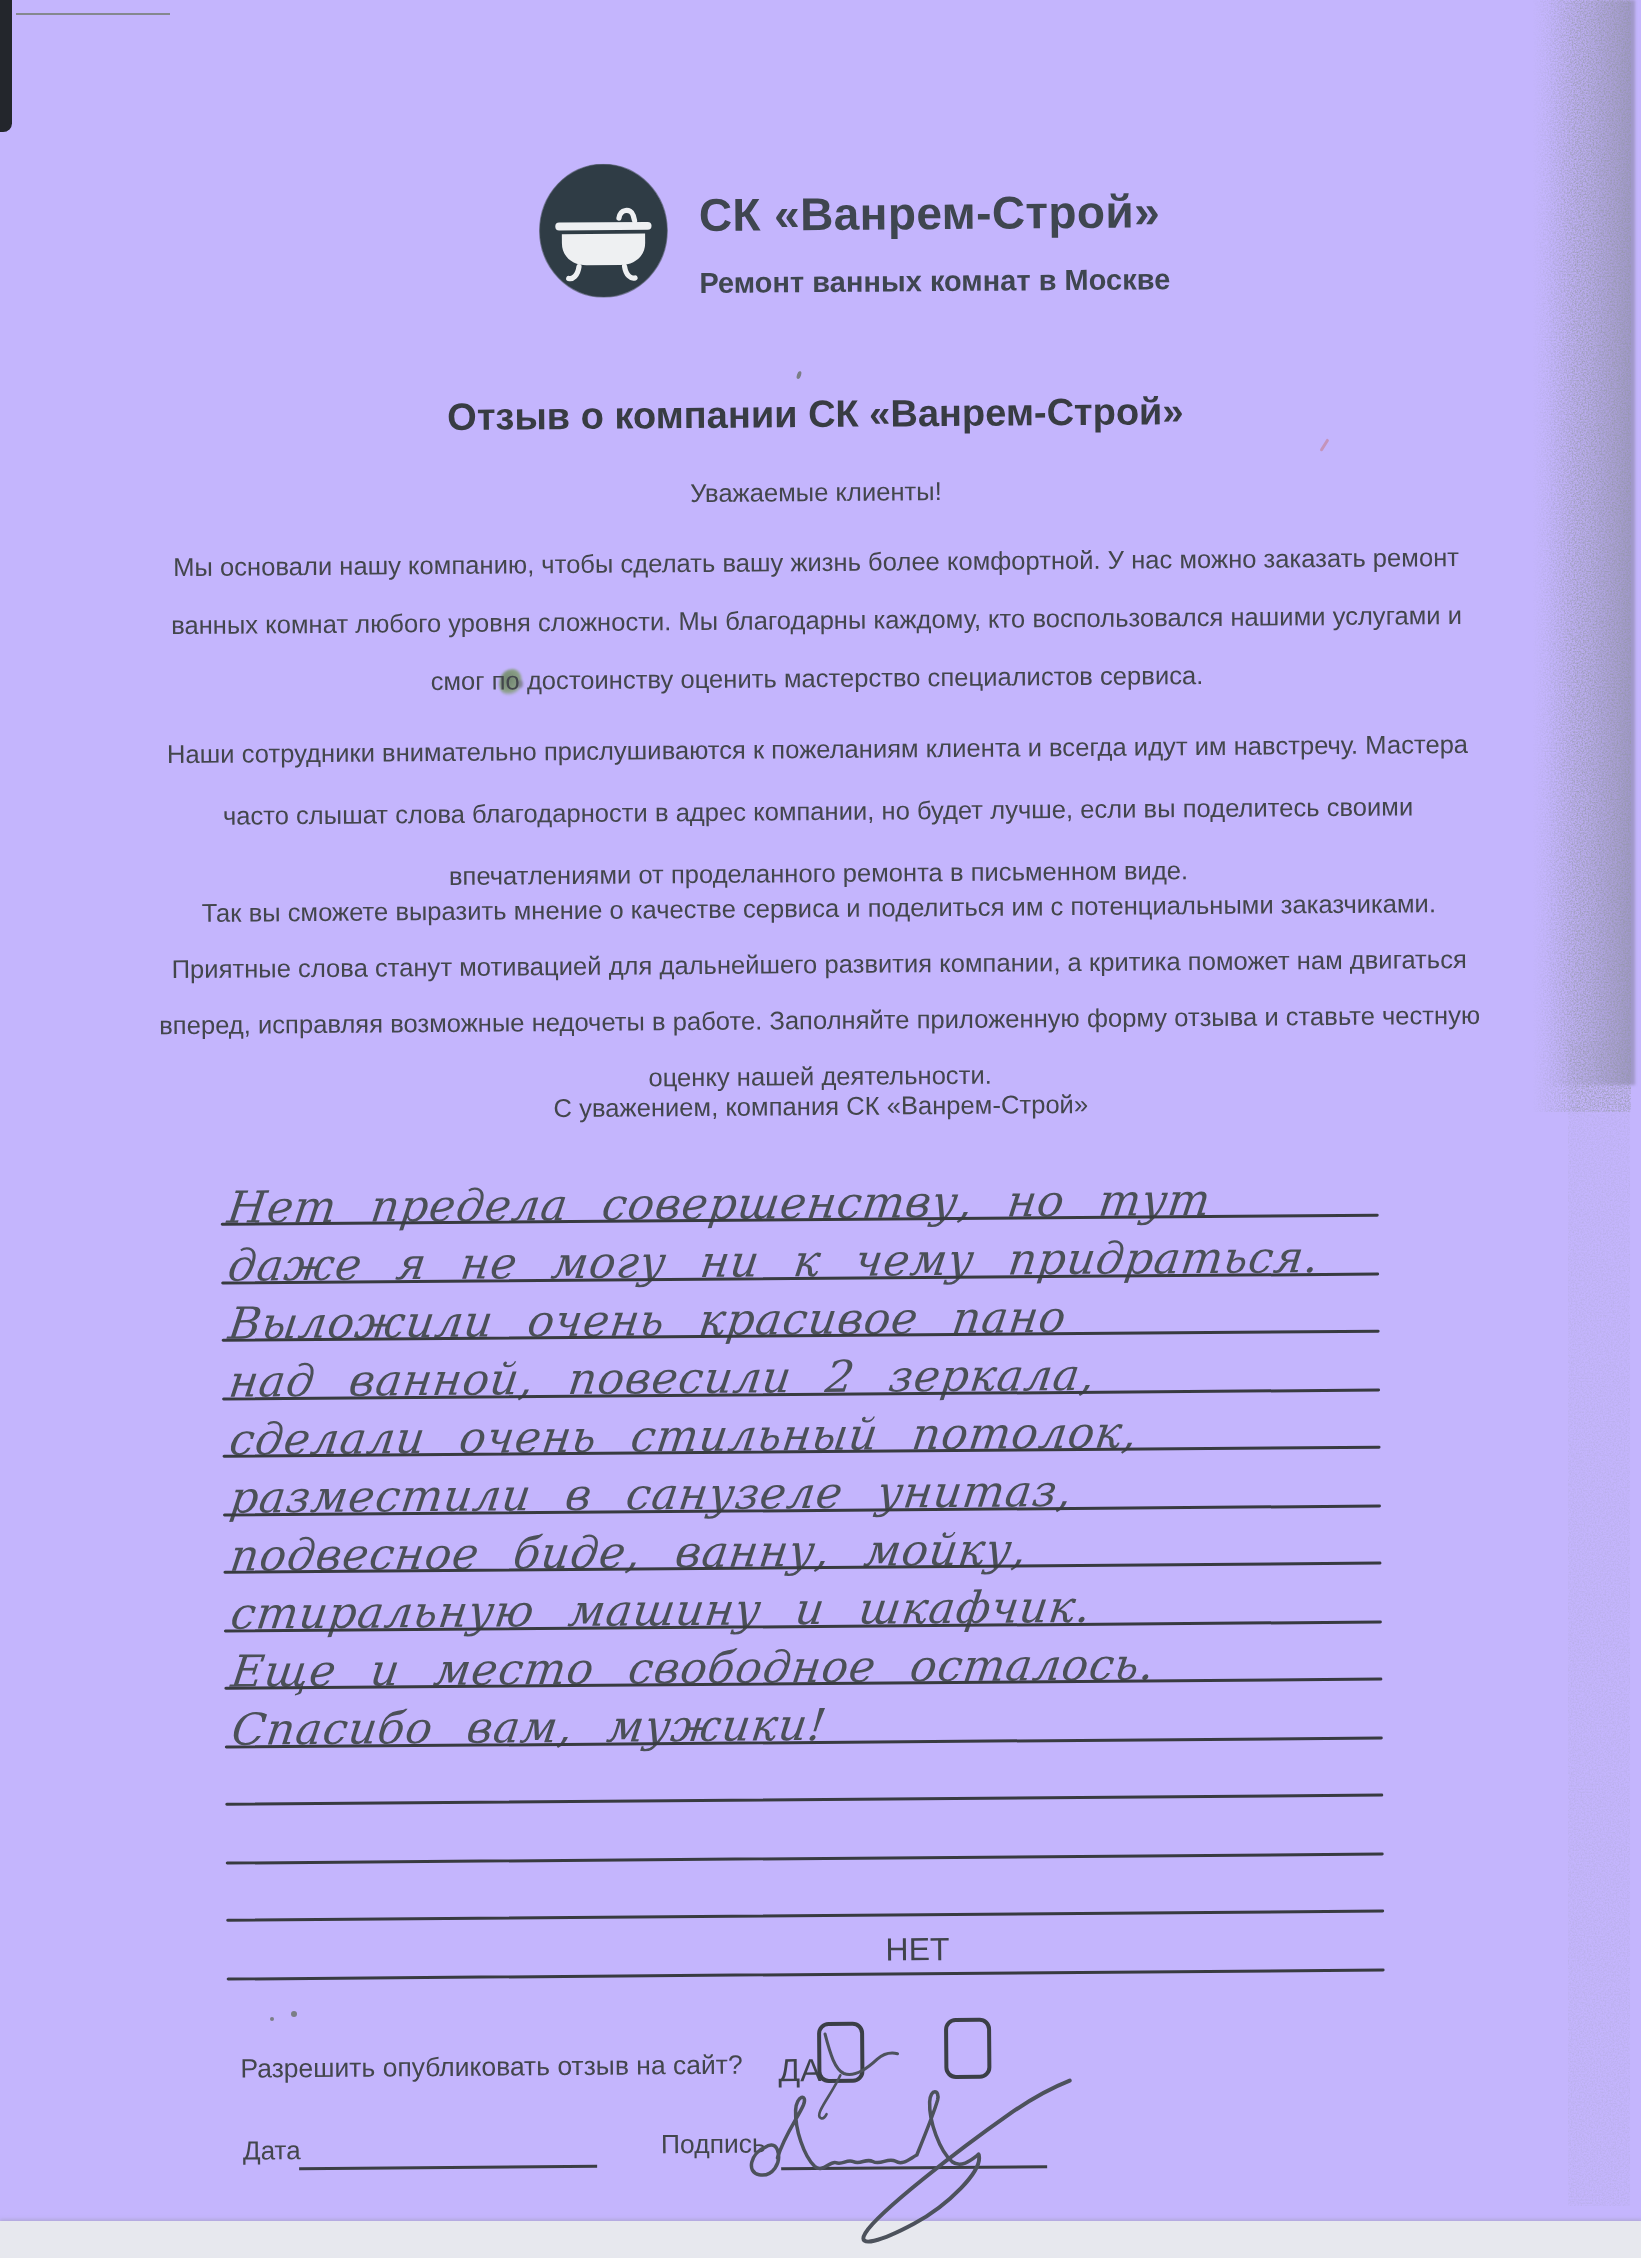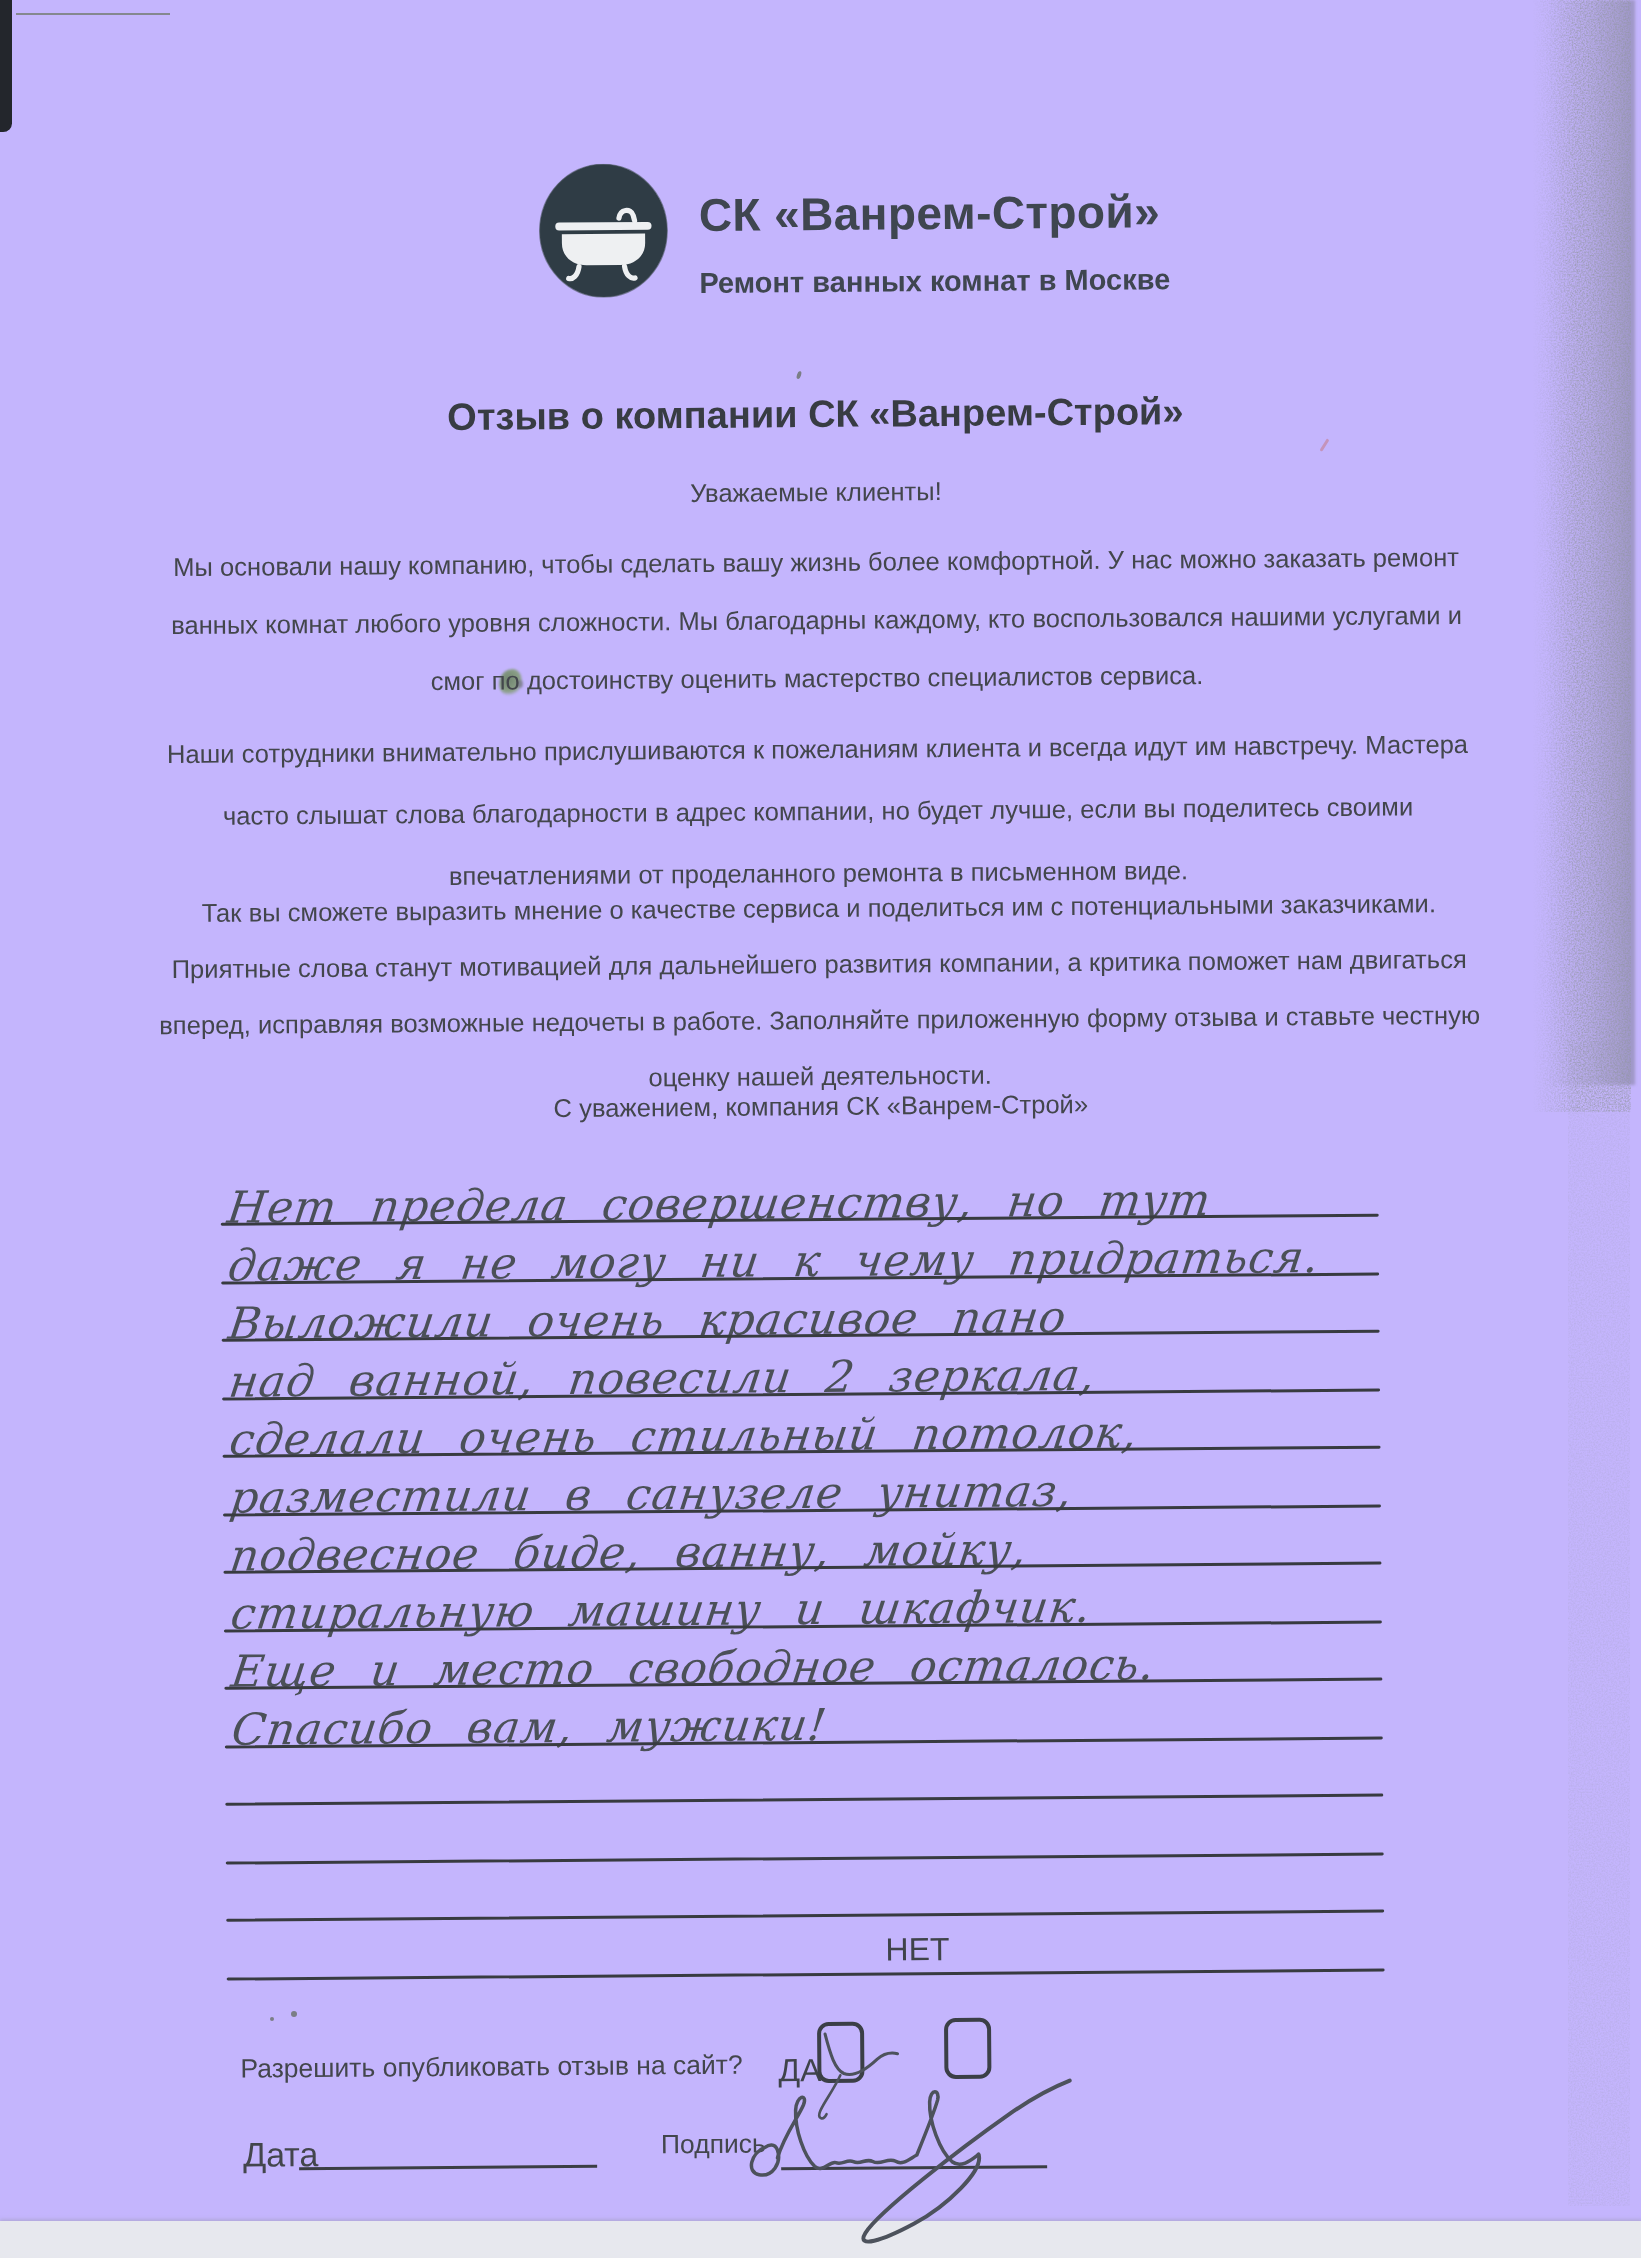--- a/index.html
+++ b/index.html
@@ -51,21 +51,21 @@
     transform:skewX(-8deg);transform-origin:left bottom;}
   
   .consent-q{position:absolute;left:233px;top:2049px;font-size:26.5px;color:#43464c;}
   .opt-label{position:absolute;font-size:32px;color:#3f434a;text-align:center;}
   .opt-yes-label{left:771px;top:2052px;}
   .opt-no-label{left:879px;top:1932px;}
   .checkbox{position:absolute;width:39px;height:53px;border:4.4px solid #3b3f46;border-radius:11.5px;background:transparent;}
   .cb-yes{left:810px;top:2022px;}
   .cb-no{left:937px;top:2019px;}
   
-  .date-label{position:absolute;left:235px;top:2131px;font-size:34px;color:#43464c;}
+  .date-label{position:absolute;left:235px;top:2131px;font-size:26px;color:#43464c;}
   .sign-label{position:absolute;left:653px;top:2128px;font-size:26.5px;color:#43464c;text-align:right;}
   .date-line{position:absolute;left:291px;top:2163px;width:298px;height:2.6px;background:#3b3e44;}
   .sign-line{position:absolute;left:773px;top:2167px;width:266px;height:2.6px;background:#3b3e44;}
   .ink-overlay{position:absolute;inset:0;pointer-events:none;}
 </style>
 </head>
 <body>
 
 <div class="page">
 

